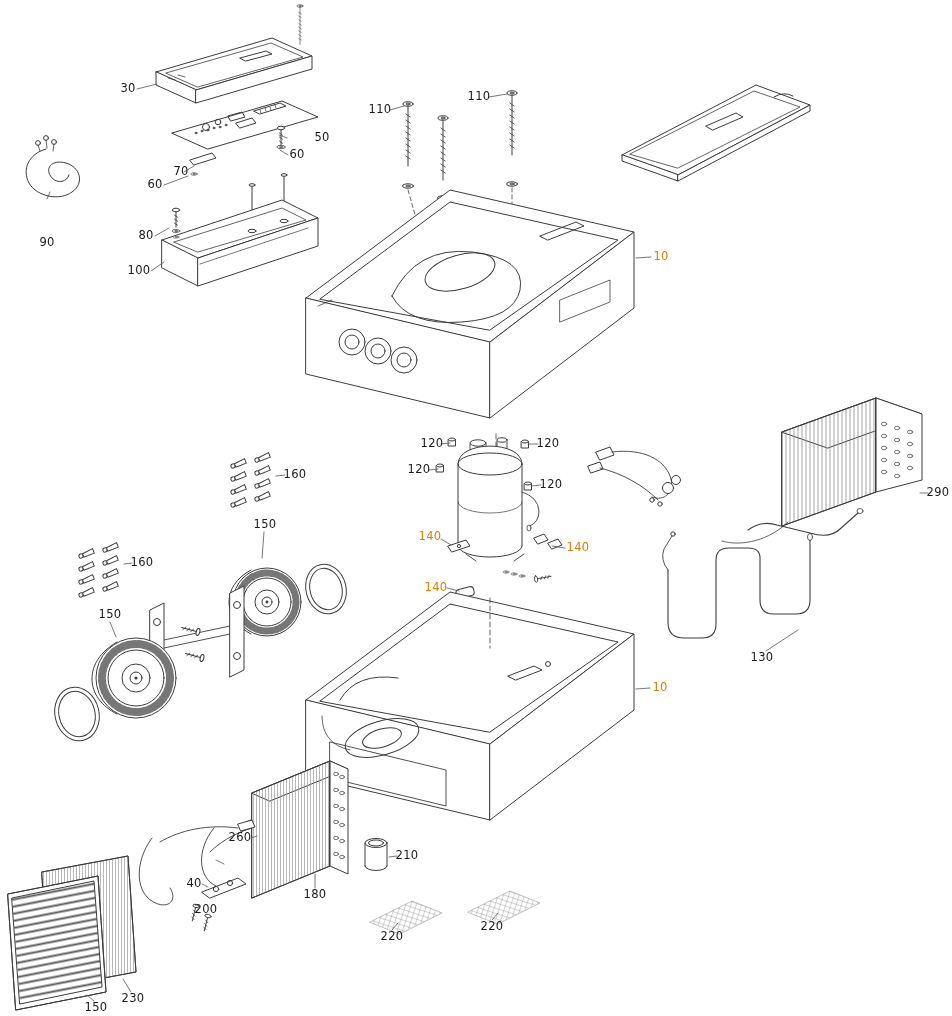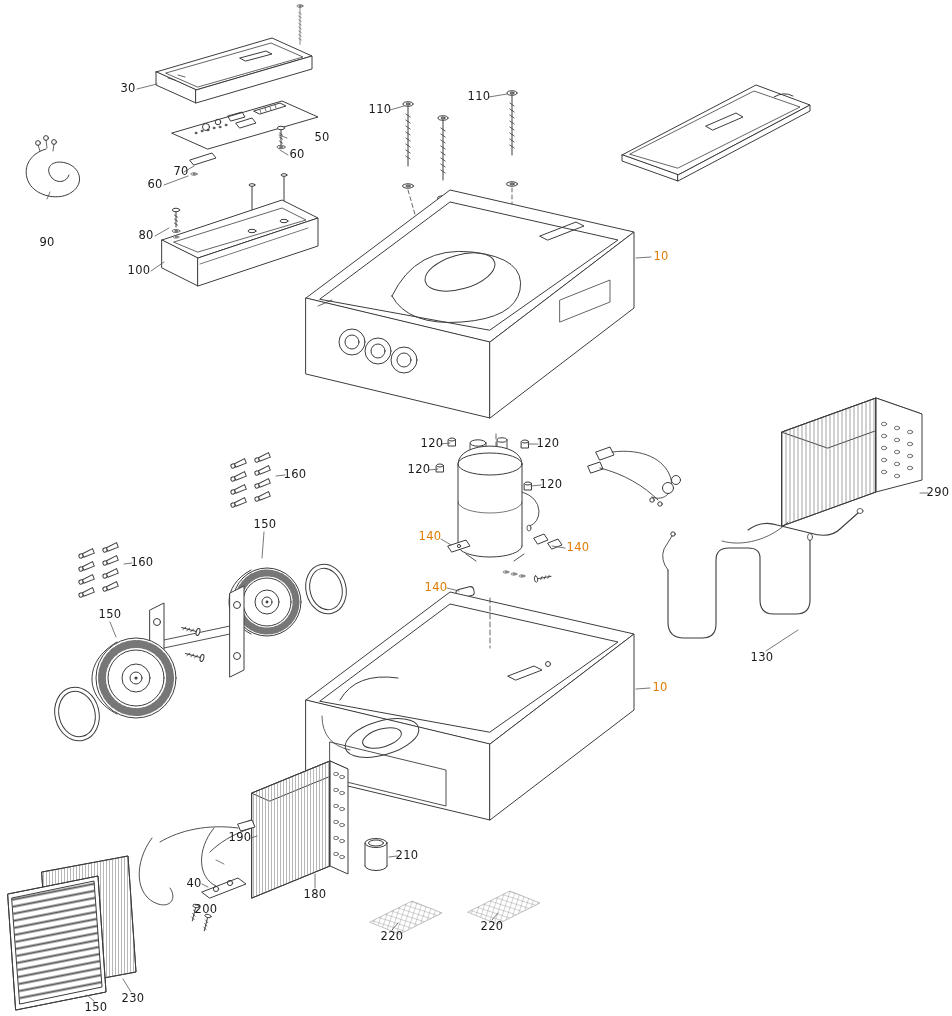--- a/index.html
+++ b/index.html
@@ -421,21 +421,21 @@
       <span class="callout" style="left: 295px; top: 475px;">160</span>
       <span class="callout" style="left: 265px; top: 525px;">150</span>
       <span class="callout" style="left: 938px; top: 493px;">290</span>
       <span class="callout accent" style="left: 430px; top: 537px;">140</span>
       <span class="callout accent" style="left: 578px; top: 548px;">140</span>
       <span class="callout" style="left: 142px; top: 563px;">160</span>
       <span class="callout accent" style="left: 436px; top: 588px;">140</span>
       <span class="callout" style="left: 110px; top: 615px;">150</span>
       <span class="callout" style="left: 762px; top: 658px;">130</span>
       <span class="callout accent" style="left: 660px; top: 688px;">10</span>
-      <span class="callout" style="left: 240px; top: 838px;">190</span>
+      <span class="callout" style="left: 240px; top: 838px;">260</span>
       <span class="callout" style="left: 206px; top: 892px; margin-top: 18px;">200</span>
       <span class="callout" style="left: 407px; top: 856px;">210</span>
       <span class="callout" style="left: 194px; top: 884px;">40</span>
       <span class="callout" style="left: 315px; top: 895px;">180</span>
       <span class="callout" style="left: 392px; top: 937px;">220</span>
       <span class="callout" style="left: 492px; top: 927px;">220</span>
       <span class="callout" style="left: 133px; top: 999px;">230</span>
       <span class="callout" style="left: 96px; top: 1008px;">150</span>
     </div>
 

